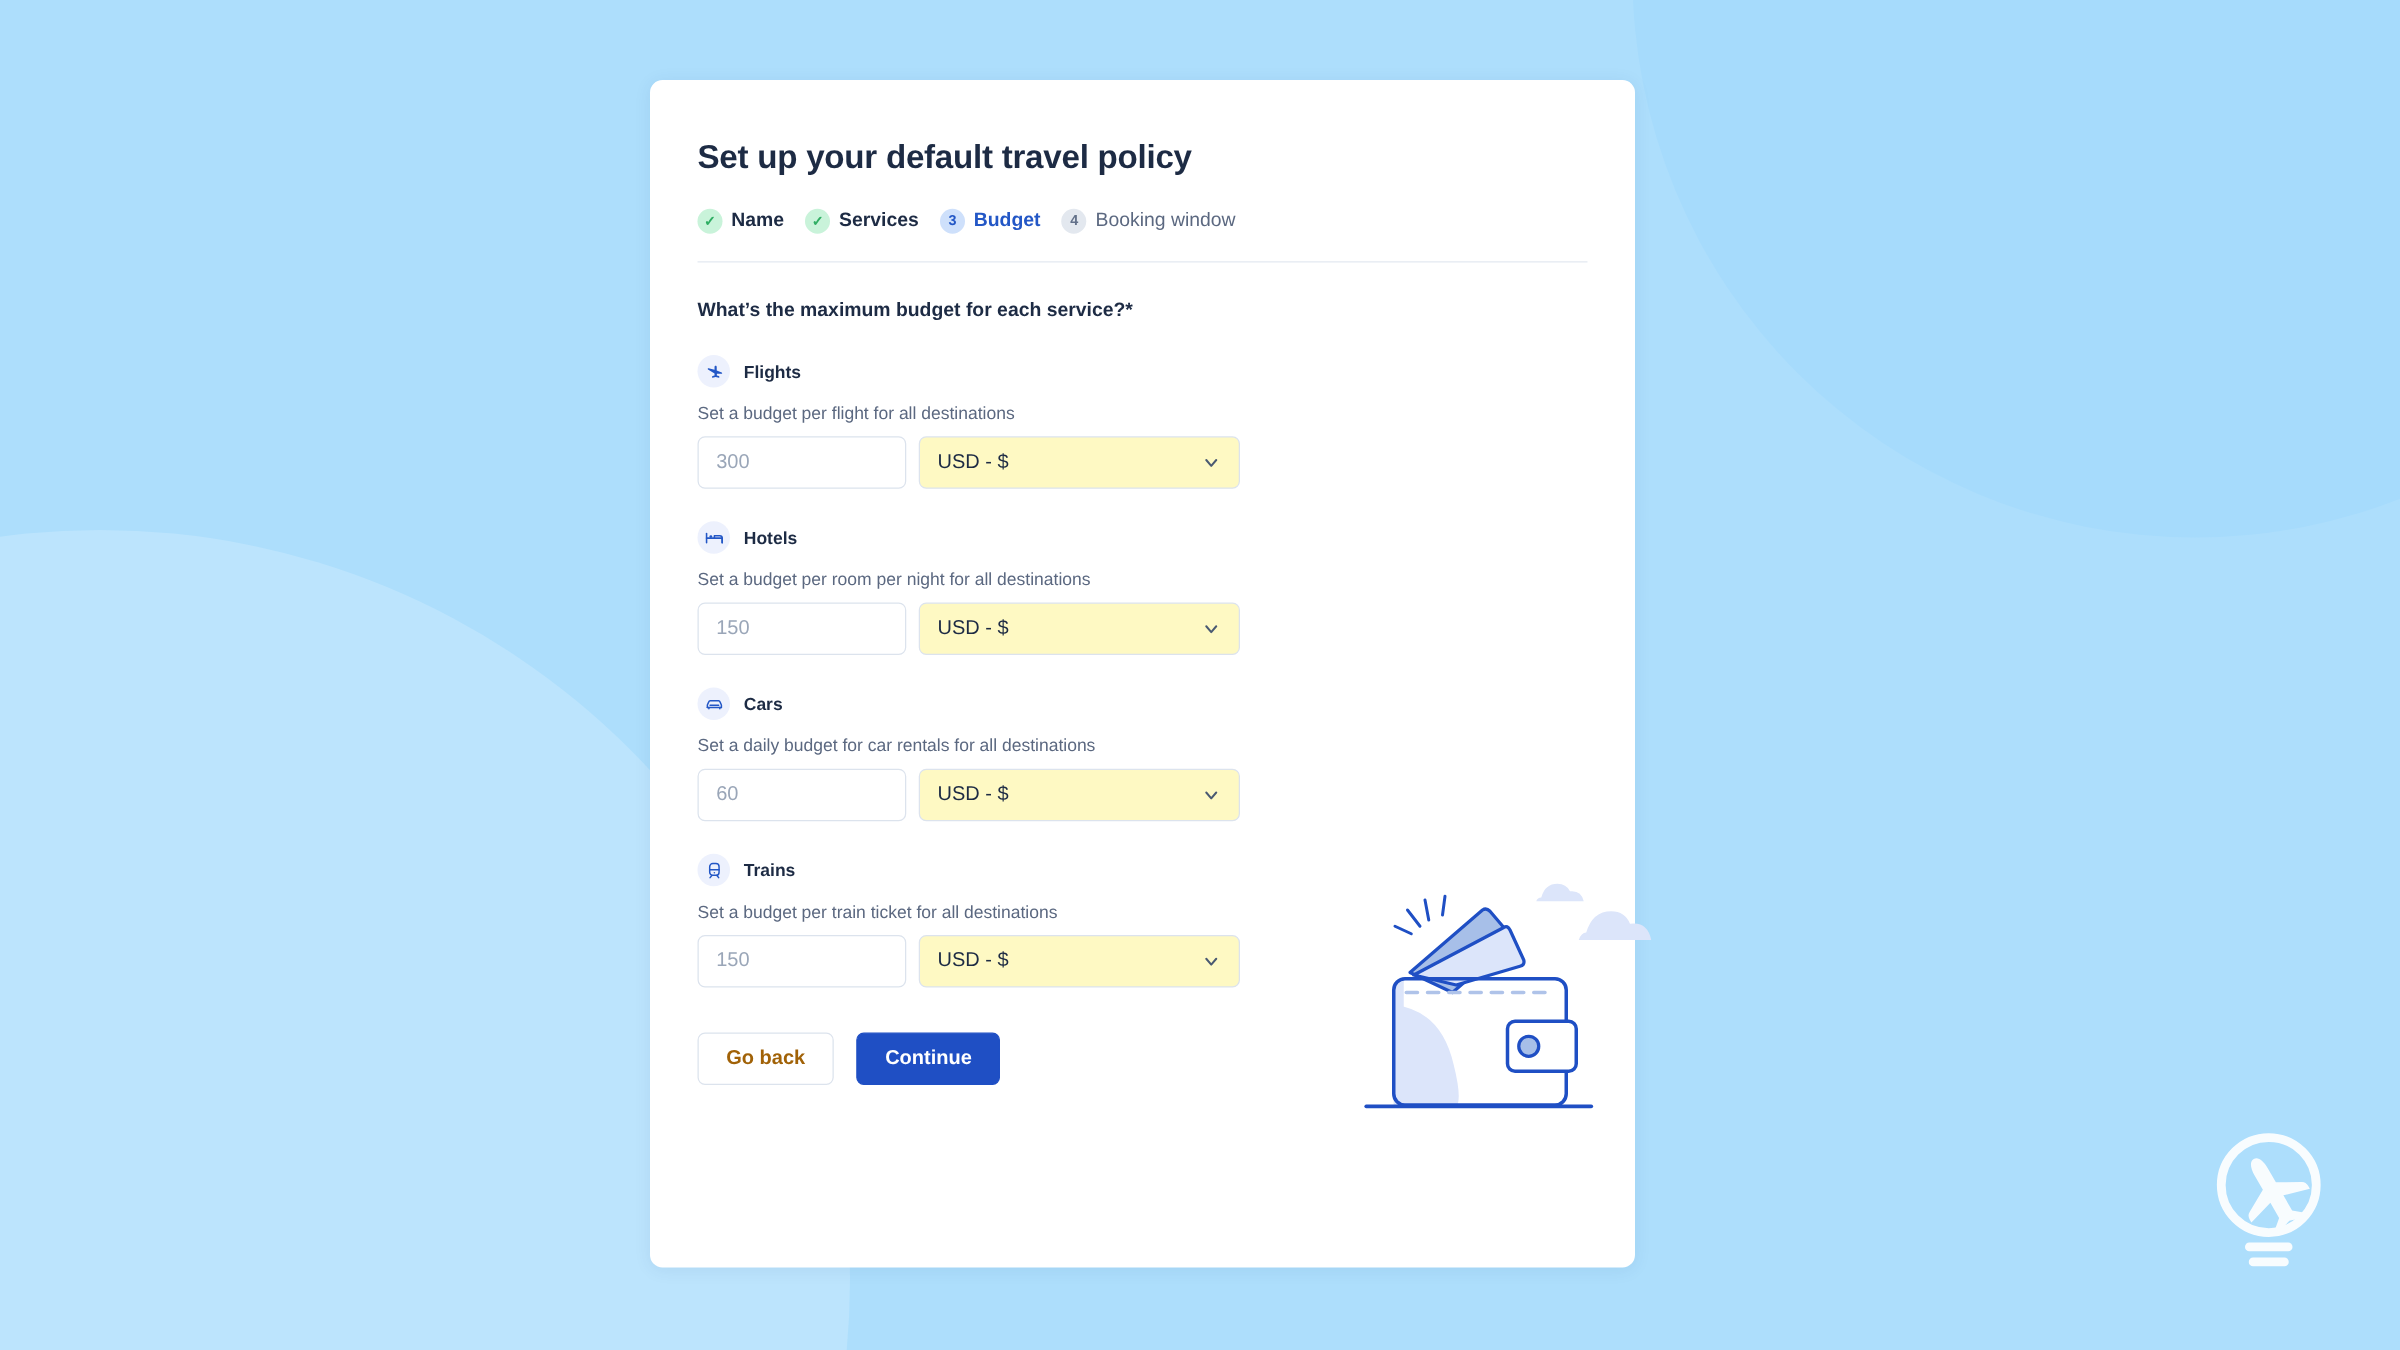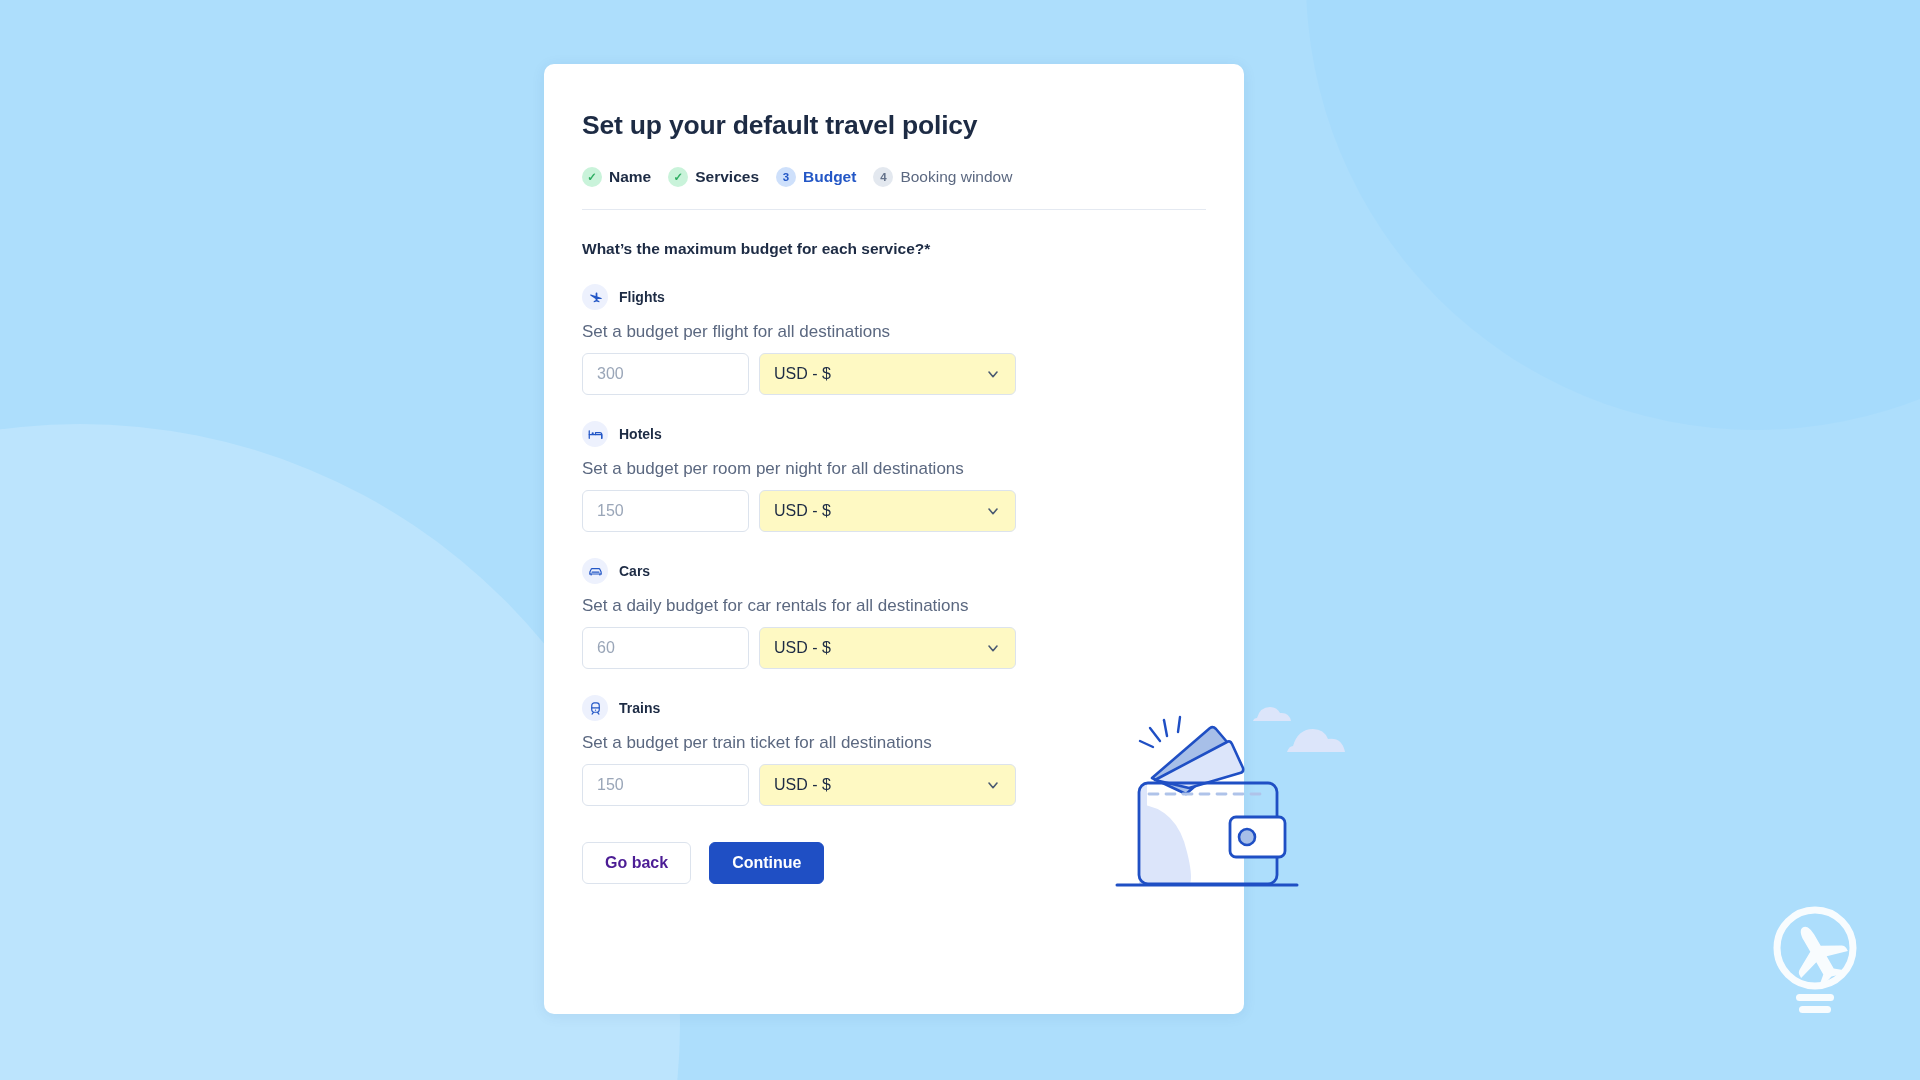--- a/index.html
+++ b/index.html
@@ -36,22 +36,22 @@
     position:absolute;
     right:58px; bottom:58px;
     width:94px; height:118px;
     opacity:.92;
     pointer-events:none;
   }
 
   
   .card {
     position:absolute;
-    left:544px; top:64px;
-    width:700px; height:950px;
+    left:520px; top:64px;
+    width:788px; height:950px;
     background:#ffffff;
     border-radius:10px;
     box-shadow:0 2px 14px rgba(31,62,110,.08);
     padding:46px 38px 0 38px;
   }
 
   .card-title {
     font-size:26.5px;
     font-weight:bold;
     color:#1D2B44;
@@ -120,21 +120,21 @@
     justify-content:center;
     flex:0 0 auto;
   }
   .svc-name {
     font-size:14px;
     font-weight:bold;
     color:#1D2B44;
   }
   .svc-desc {
     margin-top:12px;
-    font-size:17px;
+    font-size:14px;
     color:#5B6880;
   }
 
   .field-row {
     margin-top:11px;
     display:flex;
     gap:10px;
   }
   .amount-input {
     width:167px; height:42px;
@@ -178,21 +178,21 @@
     font-family:"Liberation Sans", sans-serif;
     cursor:pointer;
     display:flex;
     align-items:center;
     justify-content:center;
   }
   .btn-secondary {
     padding:0 22px;
     background:#fff;
     border:1px solid #DCE3ED;
-    color:#4c1d95;
+    color:#a16207;
   }
   .btn-primary {
     padding:0 22px;
     background:#1F4FC4;
     border:1px solid #1F4FC4;
     color:#fff;
   }
 
   
   .illustration {

